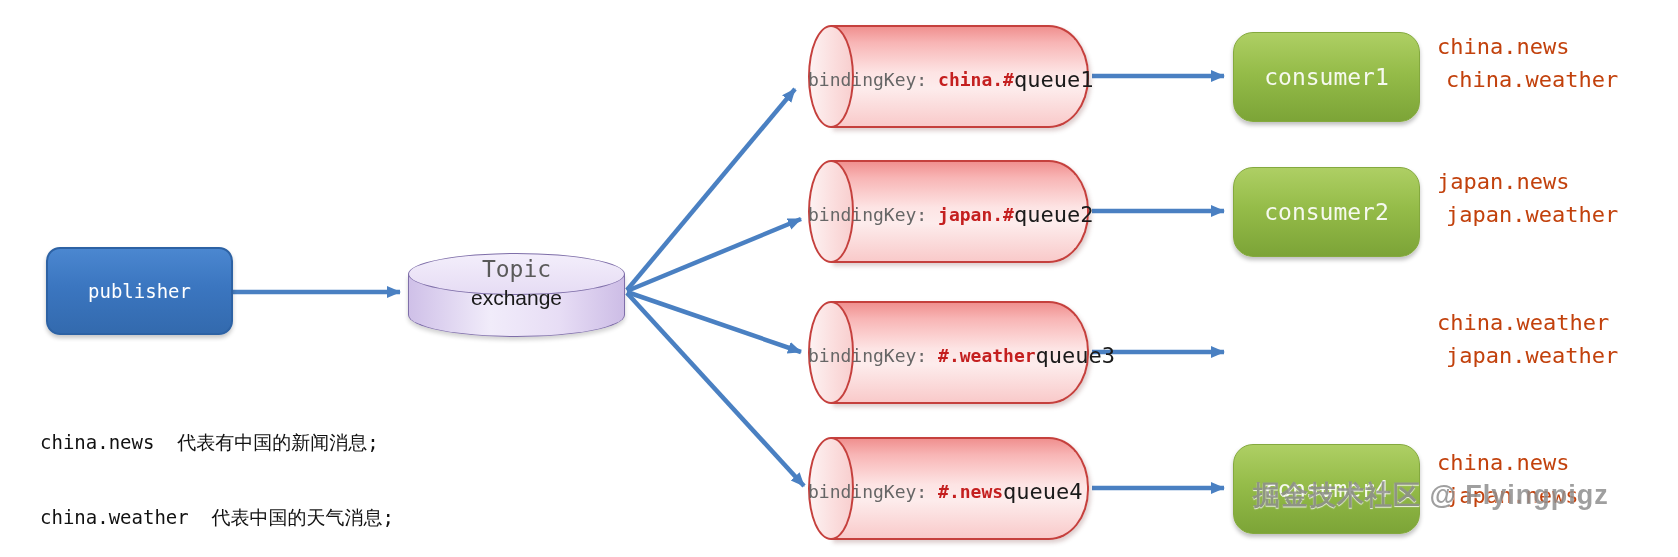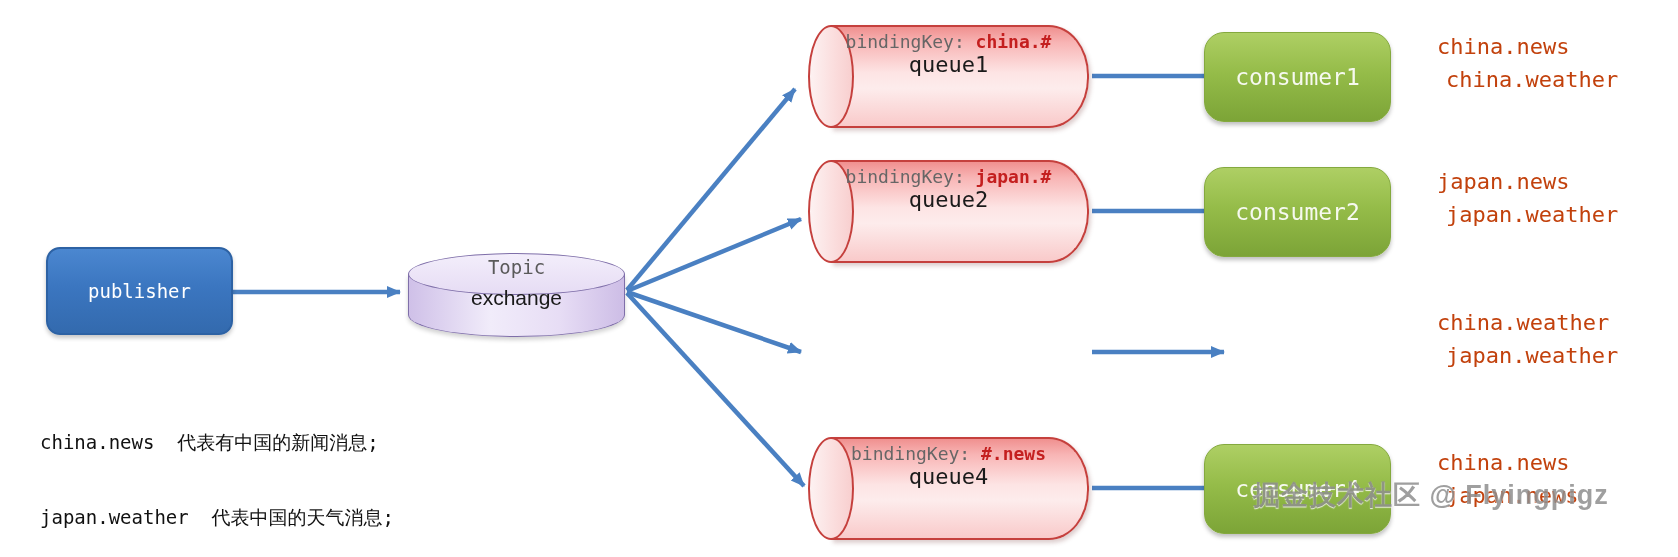--- a/index.html
+++ b/index.html
@@ -30,21 +30,21 @@
     box-shadow:0 3px 4px rgba(0,0,0,0.18);
   }
   .exchange .ex-top{
     position:absolute;left:0;top:0;width:100%;height:42px;
     background:linear-gradient(180deg,#f3eefb 0%,#e6dcf4 100%);
     border:1.5px solid #7f6fa9;border-radius:50%;
     box-sizing:border-box;
   }
   .exchange .ex-type{
     position:absolute;left:0;right:0;top:3px;text-align:center;
-    color:#5a5a5a;font-size:19px;z-index:3;
+    color:#5a5a5a;font-size:23px;z-index:3;
   }
   .exchange .ex-name{
     position:absolute;left:0;right:0;top:33px;text-align:center;
     color:#1a1a1a;font-size:21px;z-index:3;
     font-family:"Liberation Sans","DejaVu Sans",sans-serif;
   }
 
   
   .queue{position:absolute;left:808px;width:281px;height:103px;z-index:2;}
   .q-body{
@@ -55,30 +55,30 @@
     box-shadow:2px 3px 4px rgba(120,60,60,0.25);
   }
   .q-cap{
     position:absolute;left:0;top:0;width:46px;height:100%;
     background:linear-gradient(90deg,#fdf2f2 0%,#fbdede 55%,#f8cfcf 100%);
     border:2px solid #c5403d;border-radius:50%;
     box-sizing:border-box;z-index:3;
   }
   .q-content{
     position:absolute;left:0;top:0;right:0;bottom:0;z-index:4;
-    display:flex;flex-direction:column;align-items:center;
+    display:flex;flex-direction:row;align-items:center;
     padding-top:6px;
   }
   .q-binding{font-size:18px;color:#666666;white-space:pre;}
   .q-binding .bk-value{color:#c41f1f;font-weight:bold;}
   .q-name{font-size:22px;color:#1a1a1a;}
 
   
   .consumer{
-    position:absolute;left:1204px;width:185px;height:88px;z-index:2;
+    position:absolute;left:1233px;width:185px;height:88px;z-index:2;
     background:linear-gradient(180deg,#aecf64 0%,#95bc49 45%,#7ca437 100%);
     border:1px solid #84a93e;border-radius:20px;
     display:flex;align-items:center;justify-content:center;
     color:#f6f9ef;font-size:23px;
     box-shadow:0 3px 4px rgba(0,0,0,0.25);
   }
 
   
   .msg-block{position:absolute;left:1437px;z-index:2;color:#c2410c;font-size:22px;line-height:33px;white-space:nowrap;}
   .msg-block .msg-line-2{padding-left:9px;}
@@ -149,20 +149,28 @@
 
   <div class="queue" style="top:160px">
     <div class="q-body"></div>
     <div class="q-cap"></div>
     <div class="q-content">
       <div class="q-binding"><span>bindingKey: </span><span class="bk-value">japan.#</span></div>
       <div class="q-name">queue2</div>
     </div>
   </div>
 
+  <div class="queue" style="top:301px">
+    <div class="q-body"></div>
+    <div class="q-cap"></div>
+    <div class="q-content">
+      <div class="q-binding"><span>bindingKey: </span><span class="bk-value">#.weather</span></div>
+      <div class="q-name">queue3</div>
+    </div>
+  </div>
 
   <div class="queue" style="top:437px">
     <div class="q-body"></div>
     <div class="q-cap"></div>
     <div class="q-content">
       <div class="q-binding"><span>bindingKey: </span><span class="bk-value">#.news</span></div>
       <div class="q-name">queue4</div>
     </div>
   </div>
 
@@ -188,20 +196,20 @@
     <div class="msg-line-1">china.weather</div>
     <div class="msg-line-2">japan.weather</div>
   </div>
   <div class="msg-block" style="top:446px">
     <div class="msg-line-1">china.news</div>
     <div class="msg-line-2">japan.news</div>
   </div>
 
   <div class="notes">
     <div>china.news  代表有中国的新闻消息;</div>
-    <div>japan.weather  代表中国的天气消息;</div>
+    <div>china.weather  代表中国的天气消息;</div>
     
     
   </div>
 
   <div class="wm-juejin">掘金技术社区 @ Flyingpigz</div>
 
 </div>
 
 </body></html>

